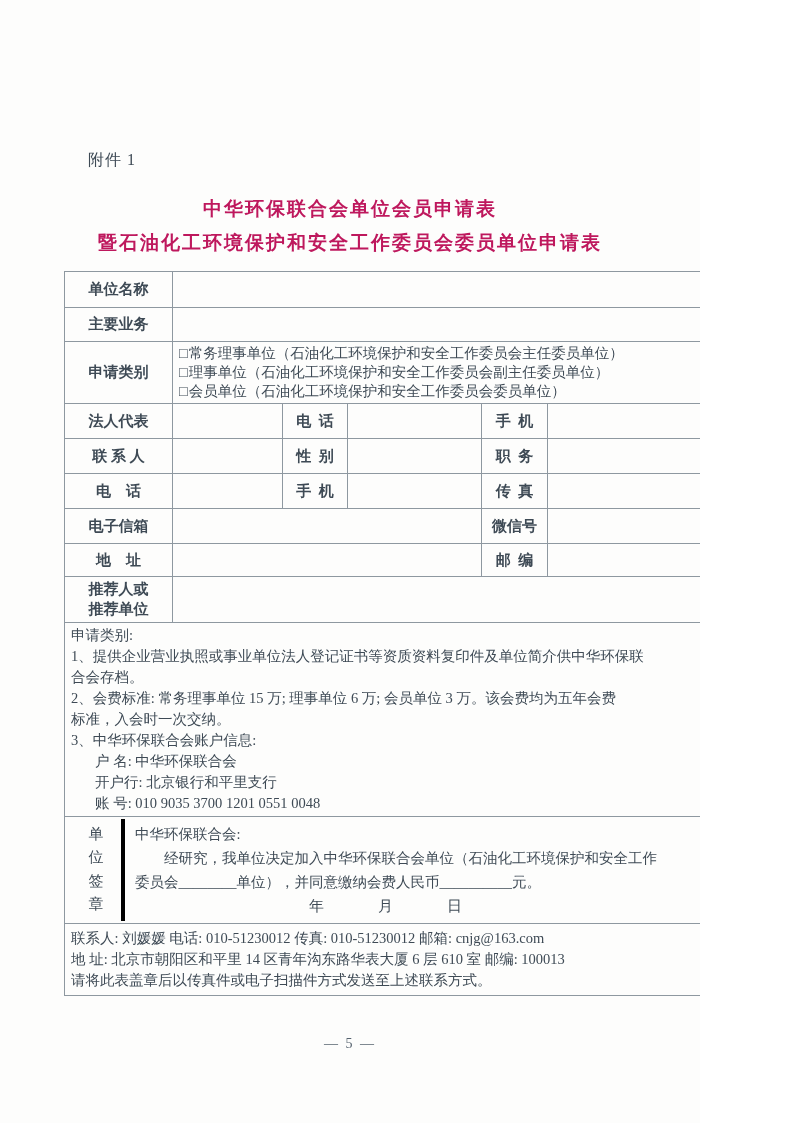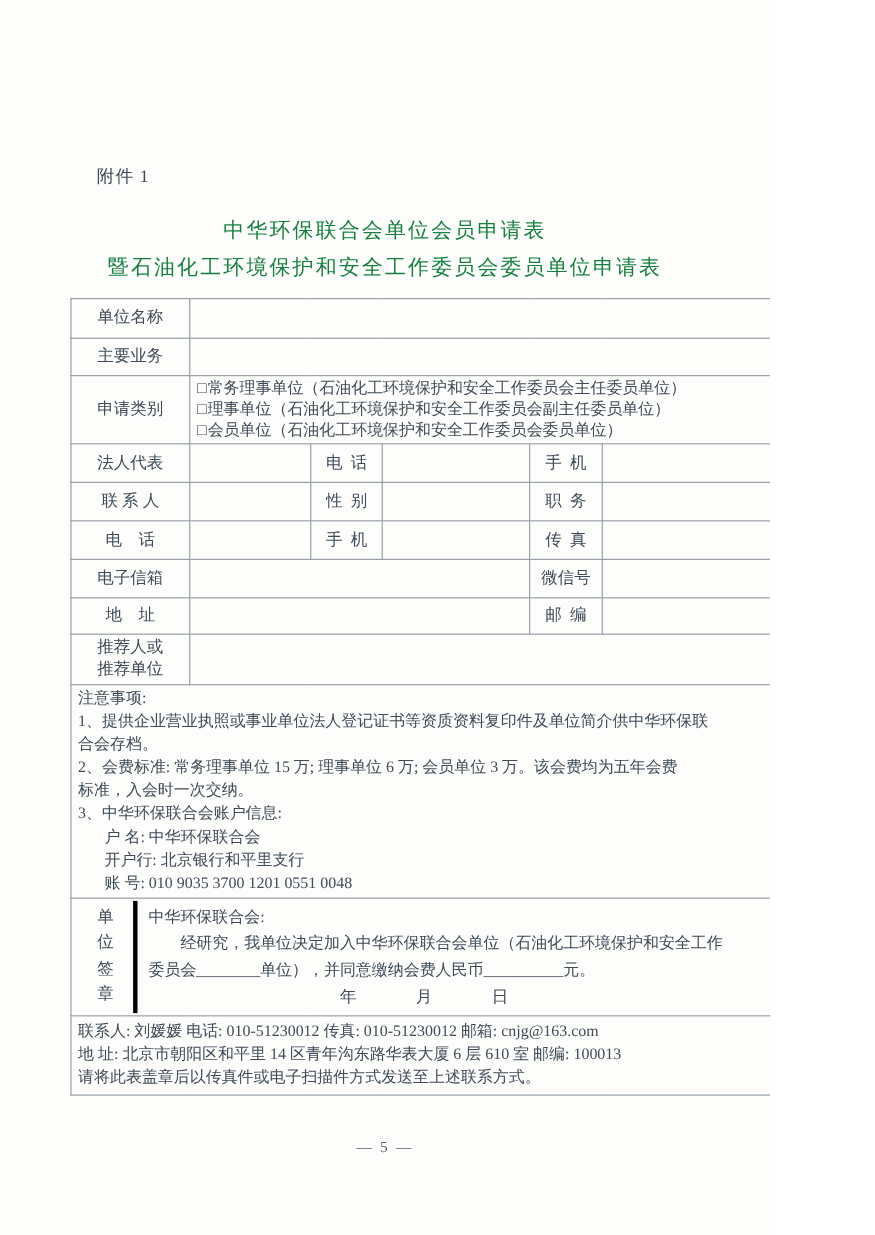--- a/index.html
+++ b/index.html
@@ -10,37 +10,37 @@
     font-family:"Liberation Serif","DejaVu Serif",serif;
     color:#3e4a55;
     overflow:hidden;
   }
   .attachment{
     position:absolute;left:88px;top:150px;
     font-size:16px;letter-spacing:1px;
   }
   .title1,.title2{
     position:absolute;left:0;width:100%;
-    text-align:center;font-weight:normal;
-    font-size:19px;letter-spacing:2px;color:#15803d;
+    text-align:center;font-weight:bold;
+    font-size:19px;letter-spacing:2px;color:#be185d;
   }
   .title1{top:196px;}
   .title2{top:230px;}
 
   table.form{
     position:absolute;left:64px;top:271px;
     width:646px;border-collapse:collapse;table-layout:fixed;
   }
   table.form td{
     border:1px solid #8e98a0;
     font-size:15px;color:#3e4a55;
     padding:2px 6px;overflow:hidden;
     vertical-align:middle;
   }
-  .lbl{text-align:center;white-space:pre;line-height:1.35;}
+  .lbl{text-align:center;white-space:pre;line-height:1.35;font-weight:bold;}
   .val{white-space:nowrap;}
   tr.h36{height:36px} tr.h34{height:34px} tr.h62{height:62px}
   tr.h35{height:35px} tr.h33{height:33px} tr.h40{height:40px}
   tr.hnotes{height:190px} tr.hsign{height:102px} tr.hcontact{height:72px}
 
   .opts{padding:3px 6px 3px 8px;}
   .opt{white-space:nowrap;line-height:19px;font-size:14.5px;}
   .opt .cb{margin-right:1px;}
 
   td.notescell{vertical-align:top;padding:4px 8px;}
@@ -157,21 +157,21 @@
     </tr>
 
     <tr class="h40">
       <td class="lbl">推荐人或
 推荐单位</td>
       <td class="val" colspan="5"></td>
     </tr>
 
     <tr class="hnotes">
       <td class="notescell" colspan="6">
-        <div class="noteline">注意事项:</div>
+        <div class="noteline">申请类别:</div>
         <div class="noteline">1、提供企业营业执照或事业单位法人登记证书等资质资料复印件及单位简介供中华环保联</div>
         <div class="noteline">合会存档。</div>
         <div class="noteline">2、会费标准: 常务理事单位 15 万; 理事单位 6 万; 会员单位 3 万。该会费均为五年会费</div>
         <div class="noteline">标准，入会时一次交纳。</div>
         <div class="noteline">3、中华环保联合会账户信息:</div>
         <div class="noteline ind">户  名: 中华环保联合会</div>
         <div class="noteline ind">开户行: 北京银行和平里支行</div>
         <div class="noteline ind">账  号:  010 9035 3700 1201 0551 0048</div>
       </td>
     </tr>

